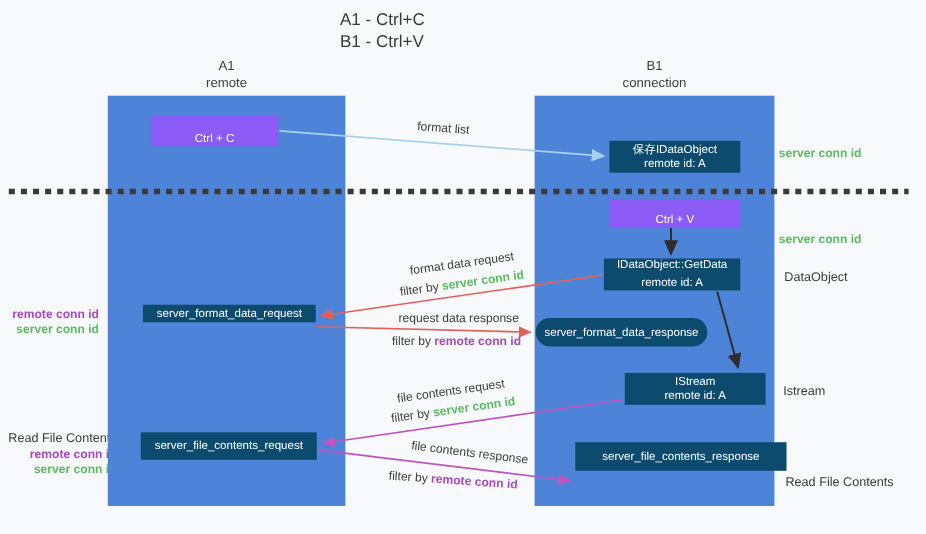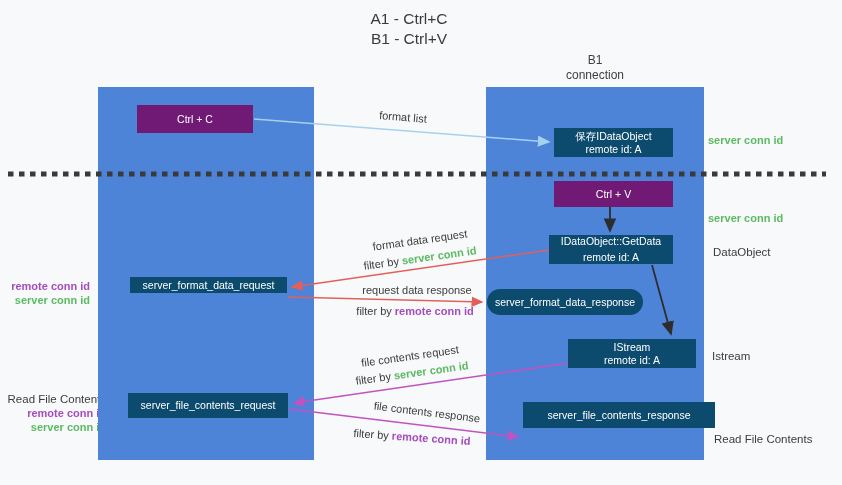--- a/index.html
+++ b/index.html
@@ -8,40 +8,40 @@
     background:#f8f9fa;
     font-family:"Liberation Sans", sans-serif;
     color:#3c3c3c;
     overflow:hidden;
   }
   .canvas{position:relative;width:842px;height:485px;}
   .abs{position:absolute;}
 
   .title{
     left:309px;top:9px;width:200px;
-    text-align:center;font-size:15.5px;line-height:20px;color:#3a3a3a;
+    font-size:15.5px;line-height:20px;color:#3a3a3a;
   }
 
   .lane-header{
     width:140px;text-align:center;font-size:12px;line-height:15px;color:#3f3f3f;
   }
   .lane-header-a{left:136px;top:53px;}
   .lane-header-b{left:525px;top:53px;}
 
   .lane{background:#4d84d8;z-index:1;}
   .lane-a{left:98px;top:87px;width:216px;height:373px;}
   .lane-b{left:486px;top:87px;width:218px;height:373px;}
 
   svg.overlay{left:0;top:0;z-index:2;}
 
   .node{
     z-index:3;display:flex;flex-direction:column;justify-content:center;
     text-align:center;color:#ffffff;font-size:10.5px;line-height:13px;
   }
-  .node-green{background:#701a75;}
+  .node-green{background:#8b5cf6;justify-content:flex-end;}
   .node-orange{background:#0c4a6e;}
 
   .n-ctrl-c{left:137px;top:105px;width:116px;height:28px;}
   .n-ctrl-v{left:554px;top:181px;width:119px;height:26px;}
   .n-save{left:554px;top:128px;width:119px;height:29px;}
   .n-getdata{left:549px;top:235px;width:124px;height:29px;justify-content:space-between;}
   .n-istream{left:568px;top:339px;width:128px;height:29px;}
   .n-fmt-req{left:130px;top:277px;width:157px;height:16px;}
   .n-fmt-res{left:487px;top:289px;width:156px;height:26px;border-radius:13px;}
   .n-file-req{left:128px;top:393px;width:160px;height:25px;}
@@ -62,20 +62,24 @@
 </head>
 <body>
 
 <div class="canvas">
 
   <div class="abs title">
     <div>A1 - Ctrl+C</div>
     <div>B1 - Ctrl+V</div>
   </div>
 
+  <div class="abs lane-header lane-header-a">
+    <div>A1</div>
+    <div>remote</div>
+  </div>
   <div class="abs lane-header lane-header-b">
     <div>B1</div>
     <div>connection</div>
   </div>
 
   <div class="abs lane lane-a"></div>
   <div class="abs lane lane-b"></div>
 
   <svg class="abs overlay" width="842" height="485" viewBox="0 0 842 485">
     <defs>

